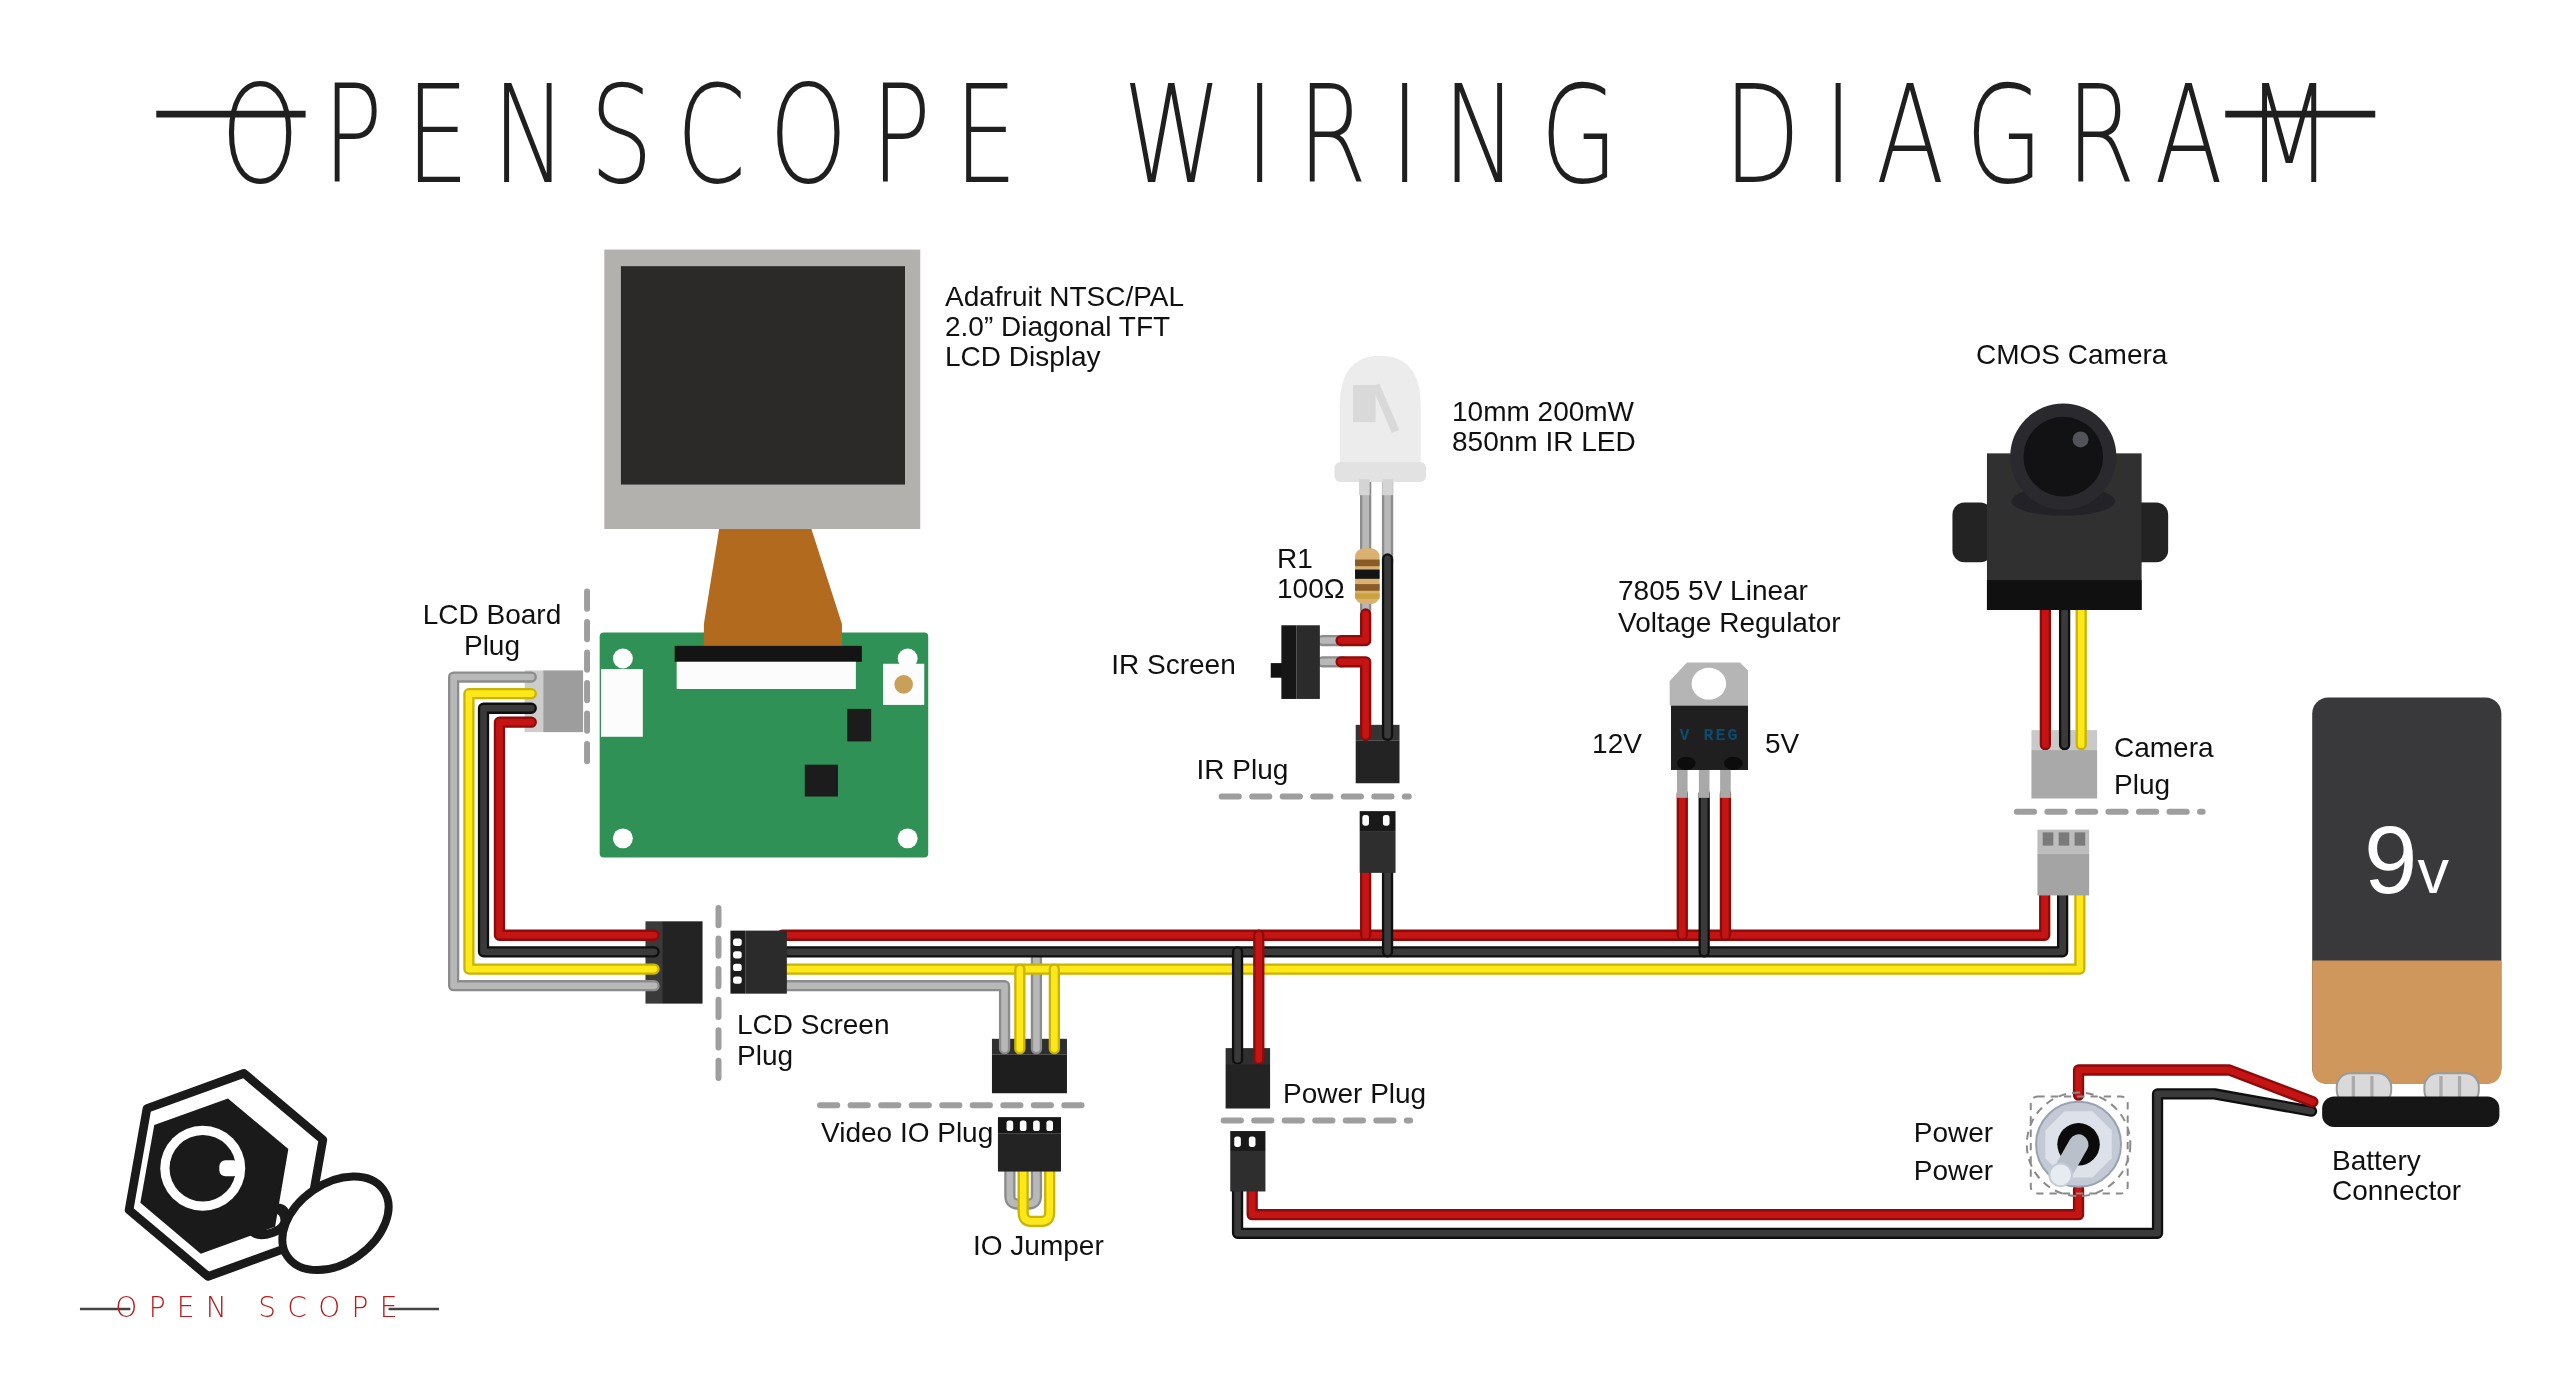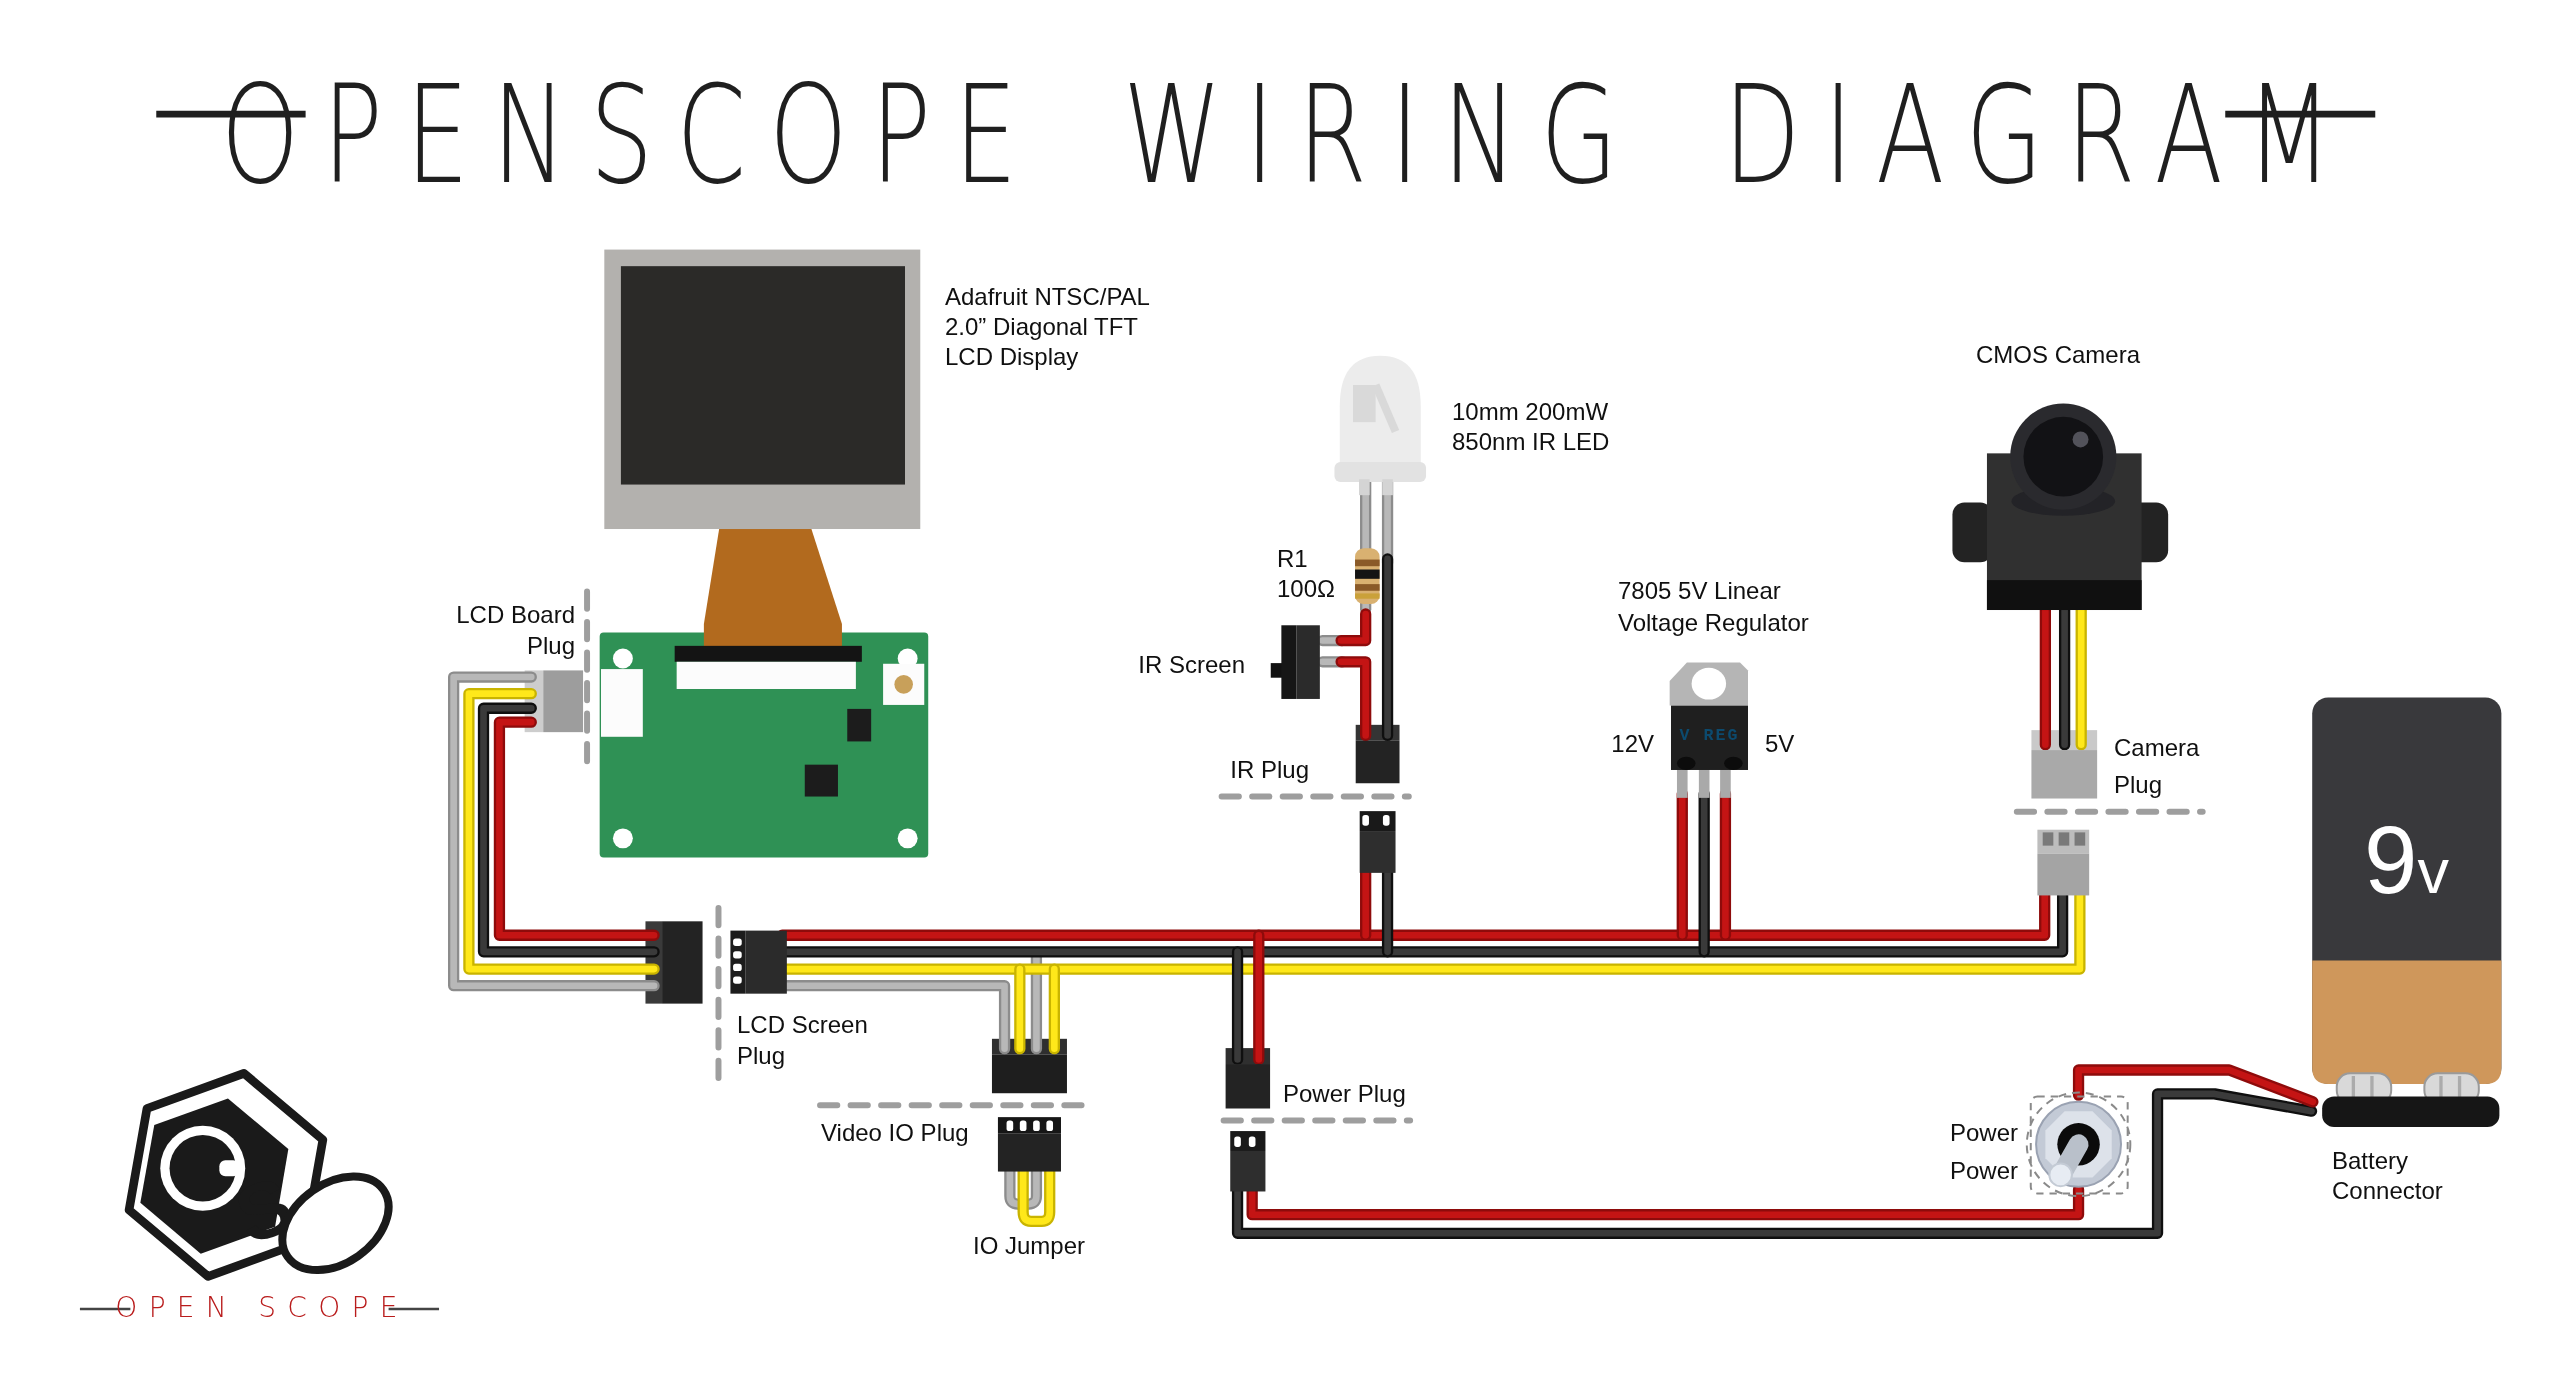--- a/index.html
+++ b/index.html
@@ -9,22 +9,22 @@
   
   .wire{fill:none;stroke-linecap:round;stroke-linejoin:round;}
   .o{stroke-width:17px;}
   .i{stroke-width:10px;}
   .o.red{stroke:#8e0b0b;} .i.red{stroke:#c41414;}
   .o.blk{stroke:#0f0f0f;} .i.blk{stroke:#3a3a3a;}
   .o.yel{stroke:#c9b400;} .i.yel{stroke:#ffe81a;}
   .o.gry{stroke:#8c8c8c;} .i.gry{stroke:#b8b8b8;}
   .dash{stroke:#9e9e9e;stroke-width:9;stroke-dasharray:26 20;stroke-linecap:round;fill:none;}
   
-  .lbl{position:absolute;font-size:24px;line-height:30px;color:#101010;white-space:nowrap;}
-  .r{text-align:right;}
+  .lbl{position:absolute;font-size:28px;line-height:30px;color:#101010;white-space:nowrap;}
+  .r{text-align:center;}
   .title{position:absolute;top:56px;left:0;width:100%;text-align:center;font-size:100px;
          letter-spacing:23px;word-spacing:28px;color:#1f1f1f;font-weight:200;
          font-family:"DejaVu Sans",sans-serif;transform:scaleY(1.35);transform-origin:center top;
          white-space:nowrap;}
   .vreg{position:absolute;left:1671px;top:726px;width:77px;text-align:center;
         font-family:"Liberation Mono",monospace;font-weight:bold;font-size:16.6px;
         letter-spacing:2px;color:#0c4a6e;}
   .batt9{position:absolute;left:2312px;top:805px;width:189px;text-align:center;color:#fff;}
   .batt9 .big{font-size:96px;font-weight:400;}
   .batt9 .small{font-size:63px;font-weight:400;}

